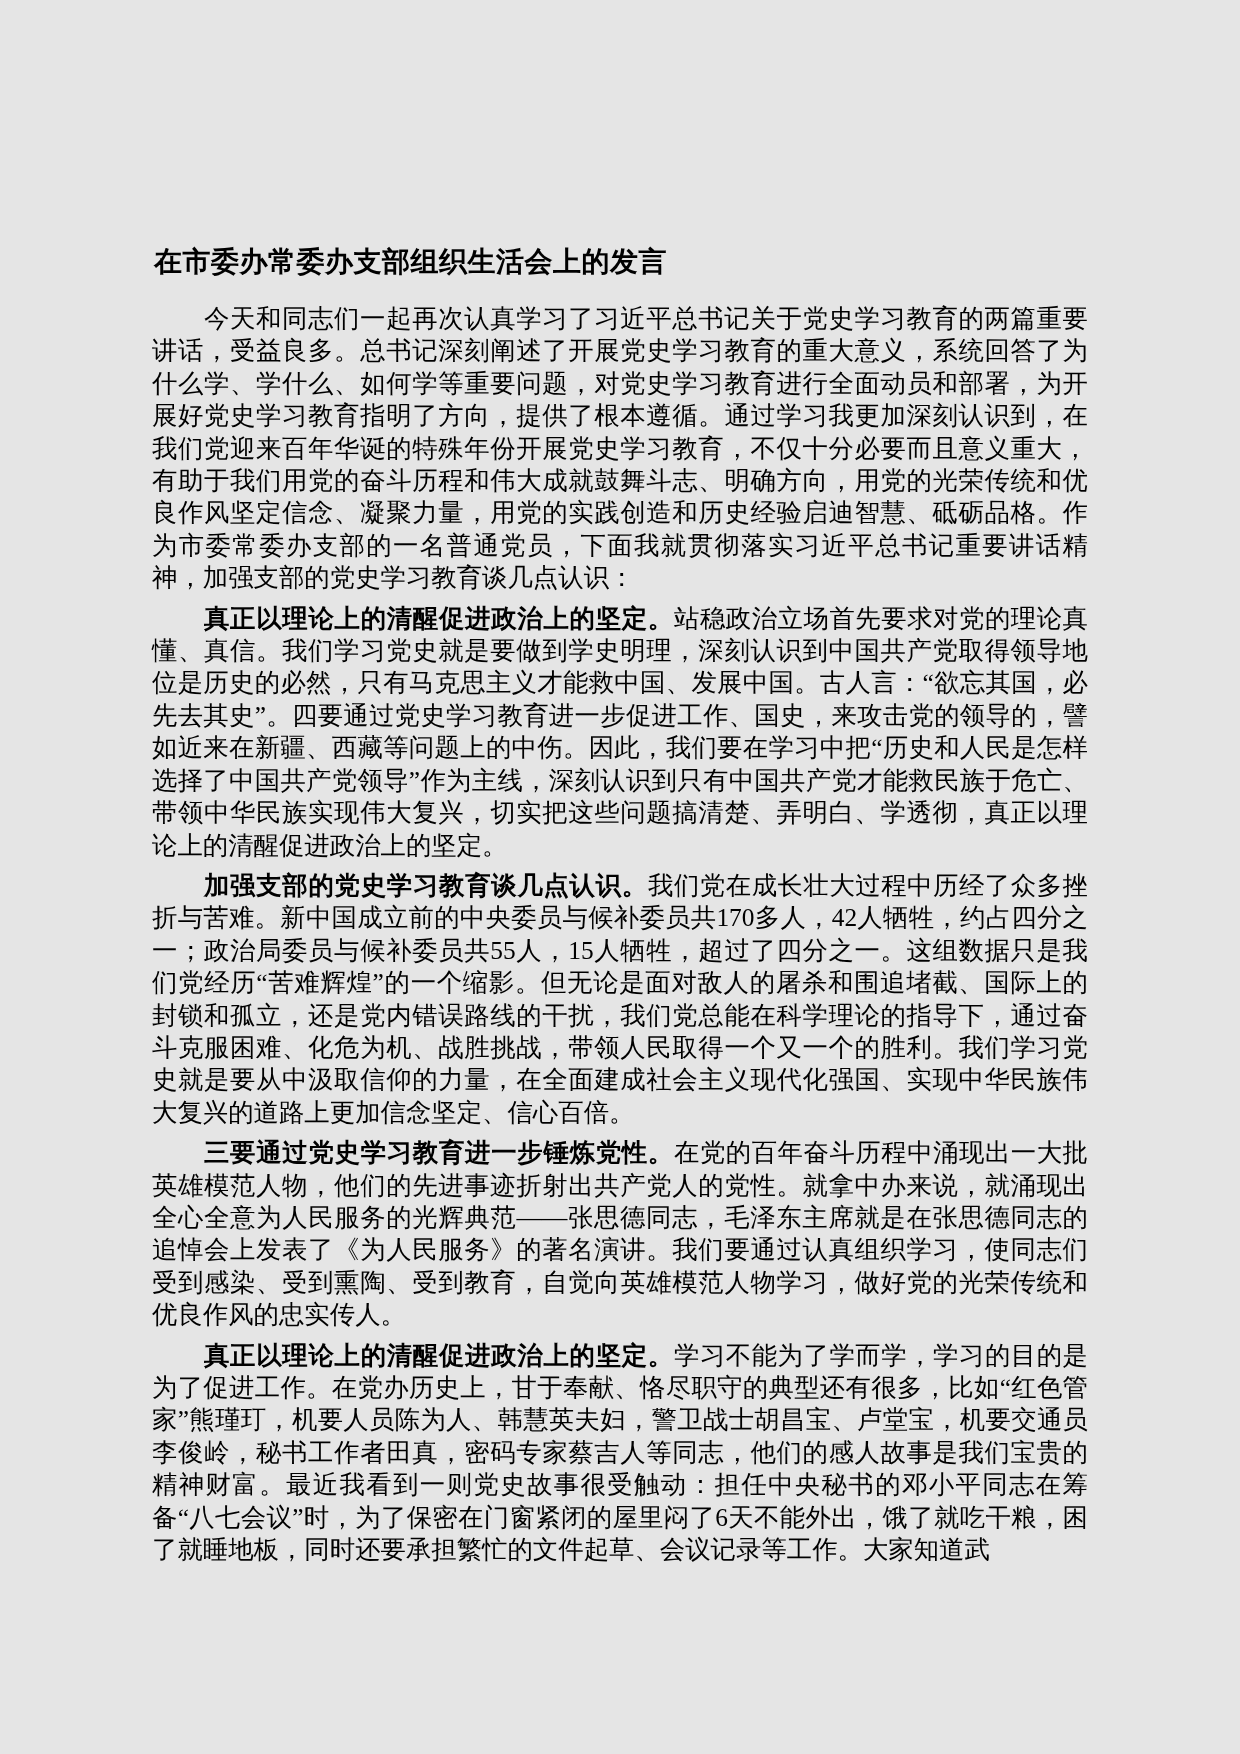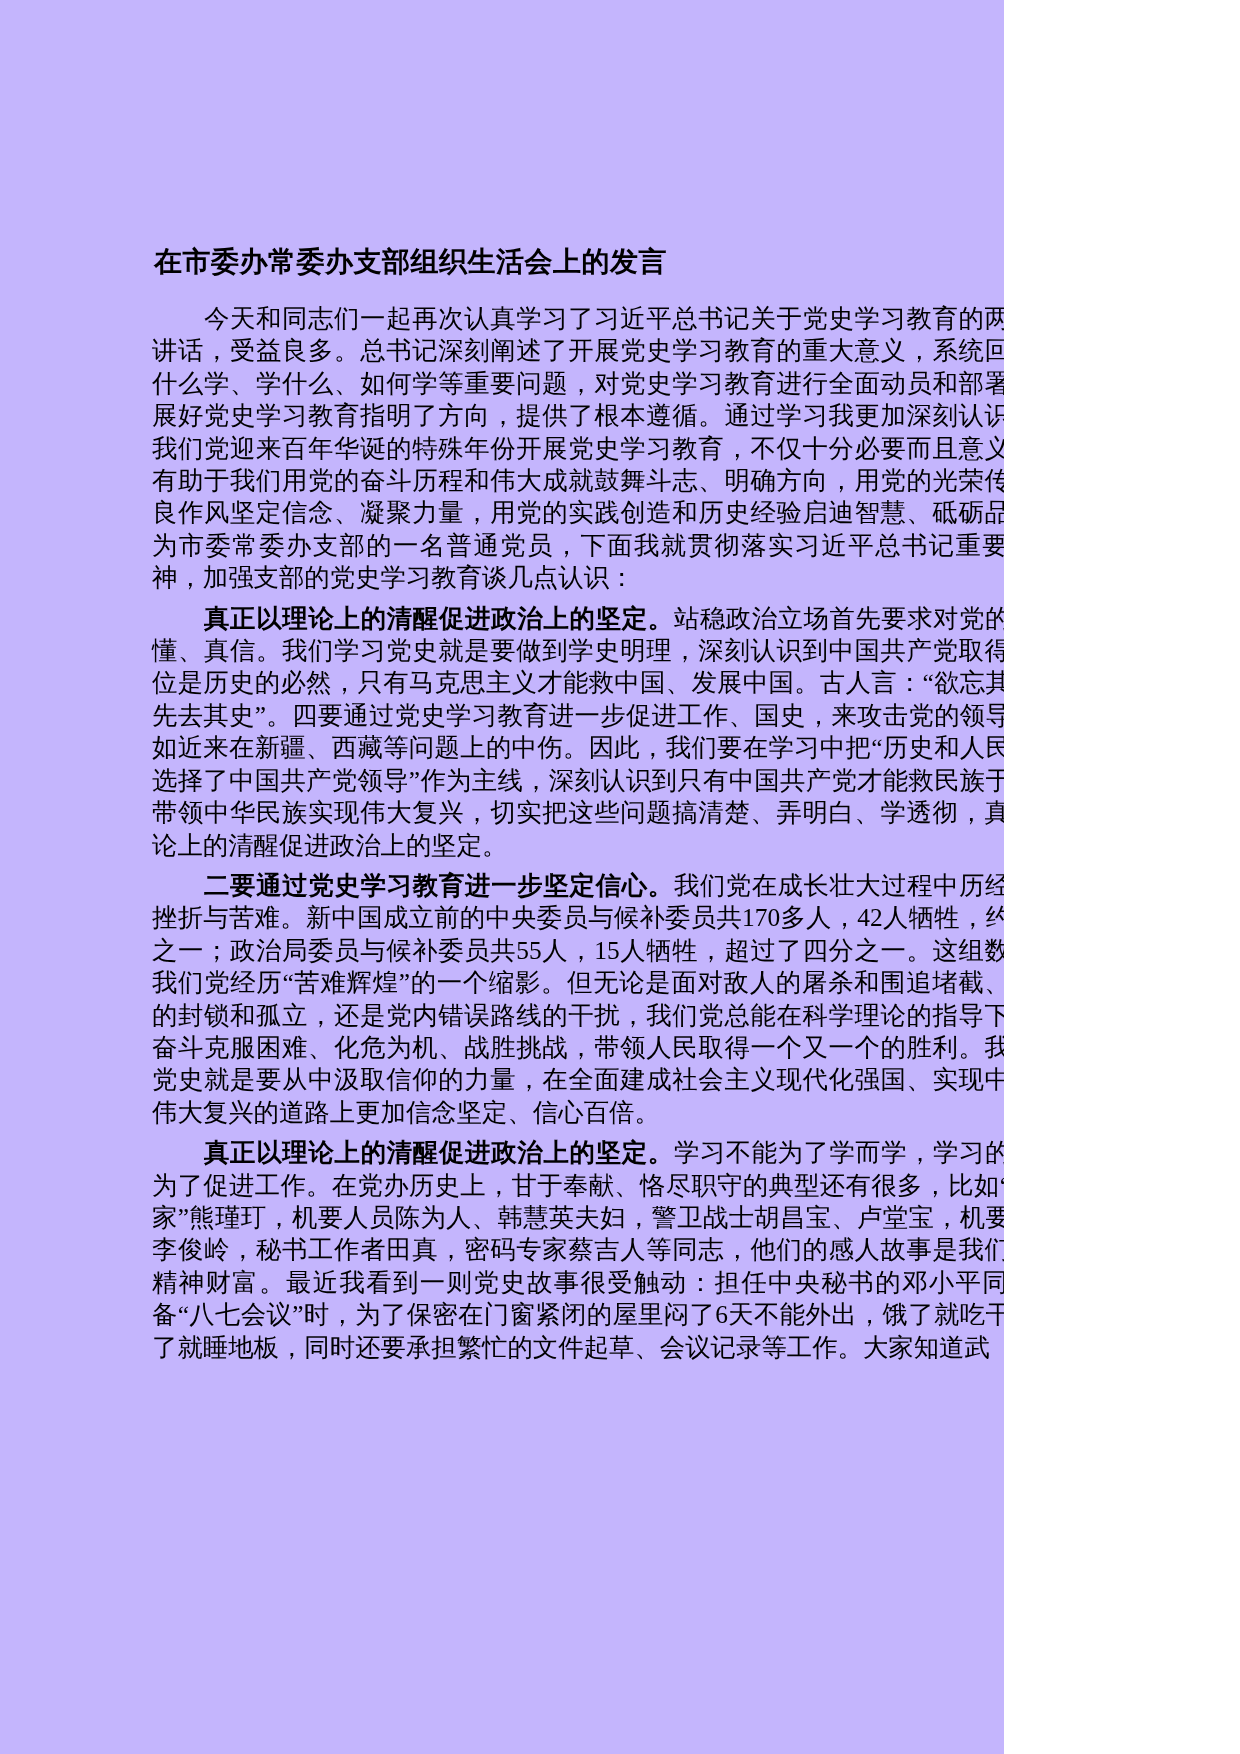--- a/index.html
+++ b/index.html
@@ -2,23 +2,23 @@
 <html><head>
 <meta charset="utf-8">
 <style>
   html, body {
     margin: 0;
     padding: 0;
     background: #ffffff;
   }
   .page {
     position: relative;
-    width: 1004px;
+    width: 1240px;
     height: 1754px;
-    background: #c4b5fd;
+    background: #e5e5e5;
     overflow: hidden;
     color: #000000;
   }
   .content {
     position: absolute;
     left: 144px;
     top: 246px;
     width: 952px;
   }
   .doc-title {
@@ -50,19 +50,20 @@
 
 <div class="page">
   <div class="content">
 
     <h1 class="doc-title">在市委办常委办支部组织生活会上的发言</h1>
 
     <p class="para"><b class="lead"></b><span>今天和同志们一起再次认真学习了习近平总书记关于党史学习教育的两篇重要讲话，受益良多。总书记深刻阐述了开展党史学习教育的重大意义，系统回答了为什么学、学什么、如何学等重要问题，对党史学习教育进行全面动员和部署，为开展好党史学习教育指明了方向，提供了根本遵循。通过学习我更加深刻认识到，在我们党迎来百年华诞的特殊年份开展党史学习教育，不仅十分必要而且意义重大，有助于我们用党的奋斗历程和伟大成就鼓舞斗志、明确方向，用党的光荣传统和优良作风坚定信念、凝聚力量，用党的实践创造和历史经验启迪智慧、砥砺品格。作为市委常委办支部的一名普通党员，下面我就贯彻落实习近平总书记重要讲话精神，加强支部的党史学习教育谈几点认识：</span></p>
 
     <p class="para"><b class="lead">真正以理论上的清醒促进政治上的坚定。</b><span>站稳政治立场首先要求对党的理论真懂、真信。我们学习党史就是要做到学史明理，深刻认识到中国共产党取得领导地位是历史的必然，只有马克思主义才能救中国、发展中国。古人言：“欲忘其国，必先去其史”。四要通过党史学习教育进一步促进工作、国史，来攻击党的领导的，譬如近来在新疆、西藏等问题上的中伤。因此，我们要在学习中把“历史和人民是怎样选择了中国共产党领导”作为主线，深刻认识到只有中国共产党才能救民族于危亡、带领中华民族实现伟大复兴，切实把这些问题搞清楚、弄明白、学透彻，真正以理论上的清醒促进政治上的坚定。</span></p>
 
-    <p class="para"><b class="lead">二要通过党史学习教育进一步坚定信心。</b><span>我们党在成长壮大过程中历经了众多挫折与苦难。新中国成立前的中央委员与候补委员共170多人，42人牺牲，约占四分之一；政治局委员与候补委员共55人，15人牺牲，超过了四分之一。这组数据只是我们党经历“苦难辉煌”的一个缩影。但无论是面对敌人的屠杀和围追堵截、国际上的封锁和孤立，还是党内错误路线的干扰，我们党总能在科学理论的指导下，通过奋斗克服困难、化危为机、战胜挑战，带领人民取得一个又一个的胜利。我们学习党史就是要从中汲取信仰的力量，在全面建成社会主义现代化强国、实现中华民族伟大复兴的道路上更加信念坚定、信心百倍。</span></p>
+    <p class="para"><b class="lead">加强支部的党史学习教育谈几点认识。</b><span>我们党在成长壮大过程中历经了众多挫折与苦难。新中国成立前的中央委员与候补委员共170多人，42人牺牲，约占四分之一；政治局委员与候补委员共55人，15人牺牲，超过了四分之一。这组数据只是我们党经历“苦难辉煌”的一个缩影。但无论是面对敌人的屠杀和围追堵截、国际上的封锁和孤立，还是党内错误路线的干扰，我们党总能在科学理论的指导下，通过奋斗克服困难、化危为机、战胜挑战，带领人民取得一个又一个的胜利。我们学习党史就是要从中汲取信仰的力量，在全面建成社会主义现代化强国、实现中华民族伟大复兴的道路上更加信念坚定、信心百倍。</span></p>
 
+    <p class="para"><b class="lead">三要通过党史学习教育进一步锤炼党性。</b><span>在党的百年奋斗历程中涌现出一大批英雄模范人物，他们的先进事迹折射出共产党人的党性。就拿中办来说，就涌现出全心全意为人民服务的光辉典范——张思德同志，毛泽东主席就是在张思德同志的追悼会上发表了《为人民服务》的著名演讲。我们要通过认真组织学习，使同志们受到感染、受到熏陶、受到教育，自觉向英雄模范人物学习，做好党的光荣传统和优良作风的忠实传人。</span></p>
 
     <p class="para"><b class="lead">真正以理论上的清醒促进政治上的坚定。</b><span>学习不能为了学而学，学习的目的是为了促进工作。在党办历史上，甘于奉献、恪尽职守的典型还有很多，比如“红色管家”熊瑾玎，机要人员陈为人、韩慧英夫妇，警卫战士胡昌宝、卢堂宝，机要交通员李俊岭，秘书工作者田真，密码专家蔡吉人等同志，他们的感人故事是我们宝贵的精神财富。最近我看到一则党史故事很受触动：担任中央秘书的邓小平同志在筹备“八七会议”时，为了保密在门窗紧闭的屋里闷了6天不能外出，饿了就吃干粮，困了就睡地板，同时还要承担繁忙的文件起草、会议记录等工作。大家知道武</span></p>
 
   </div>
 </div>
 
 </body></html>

